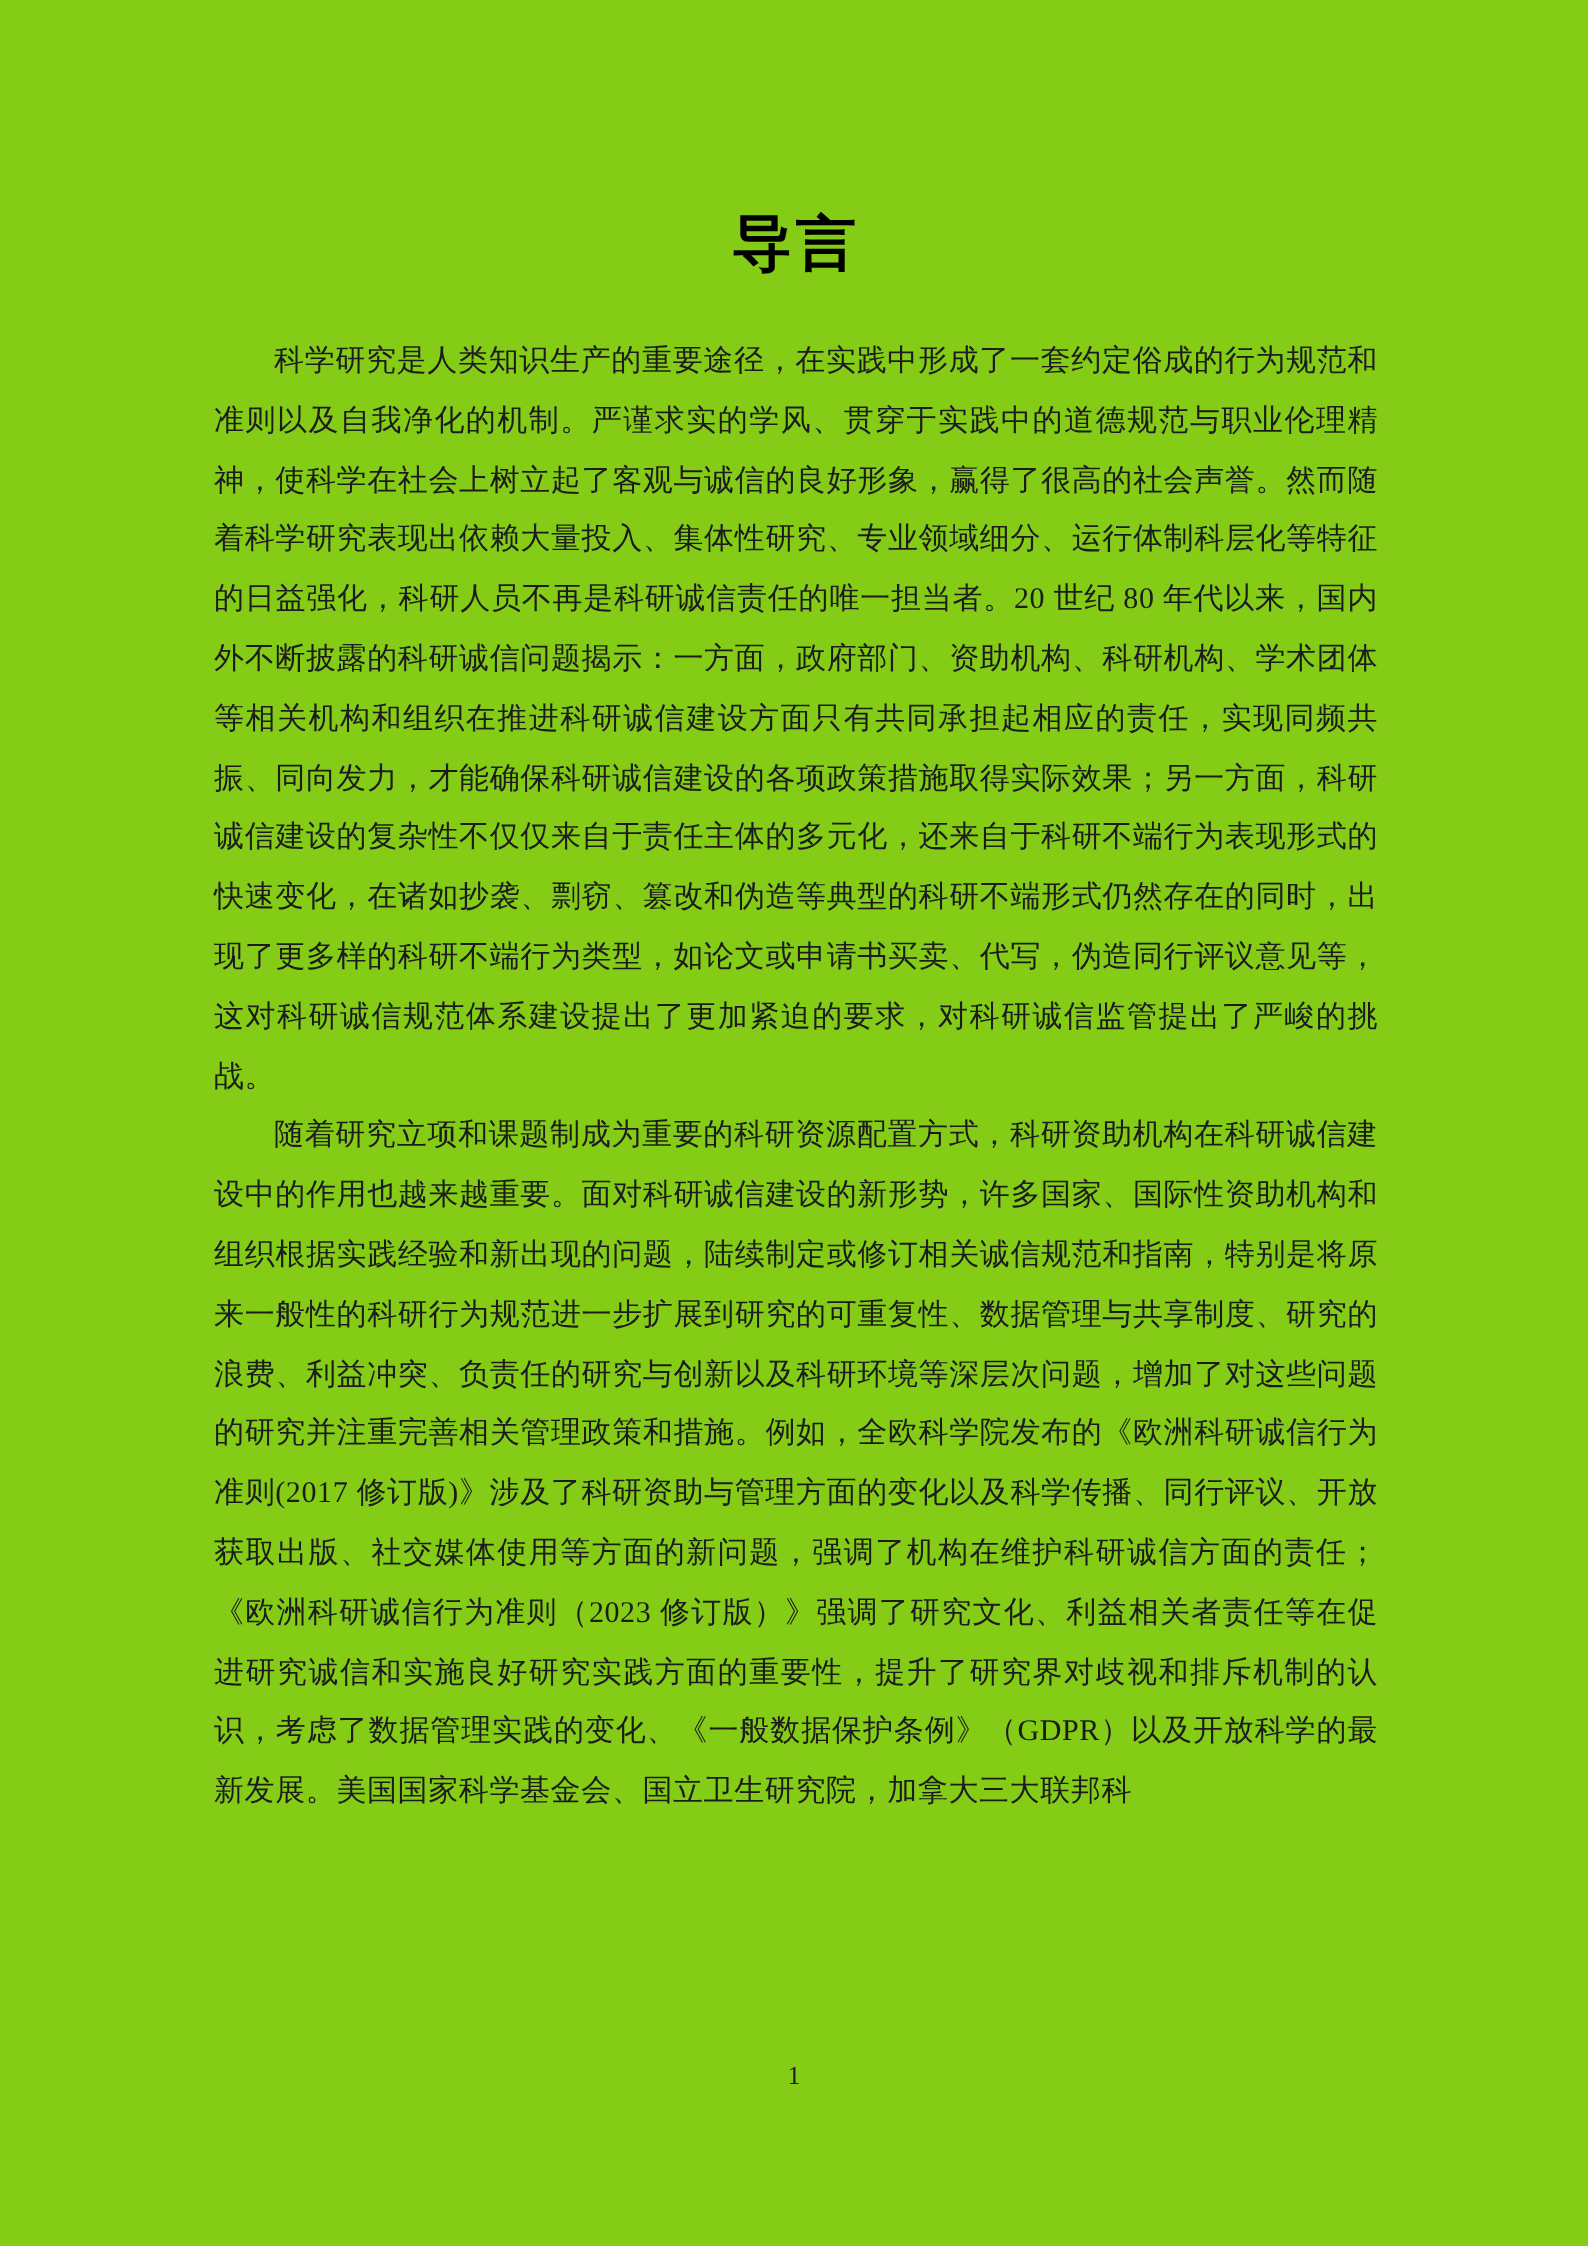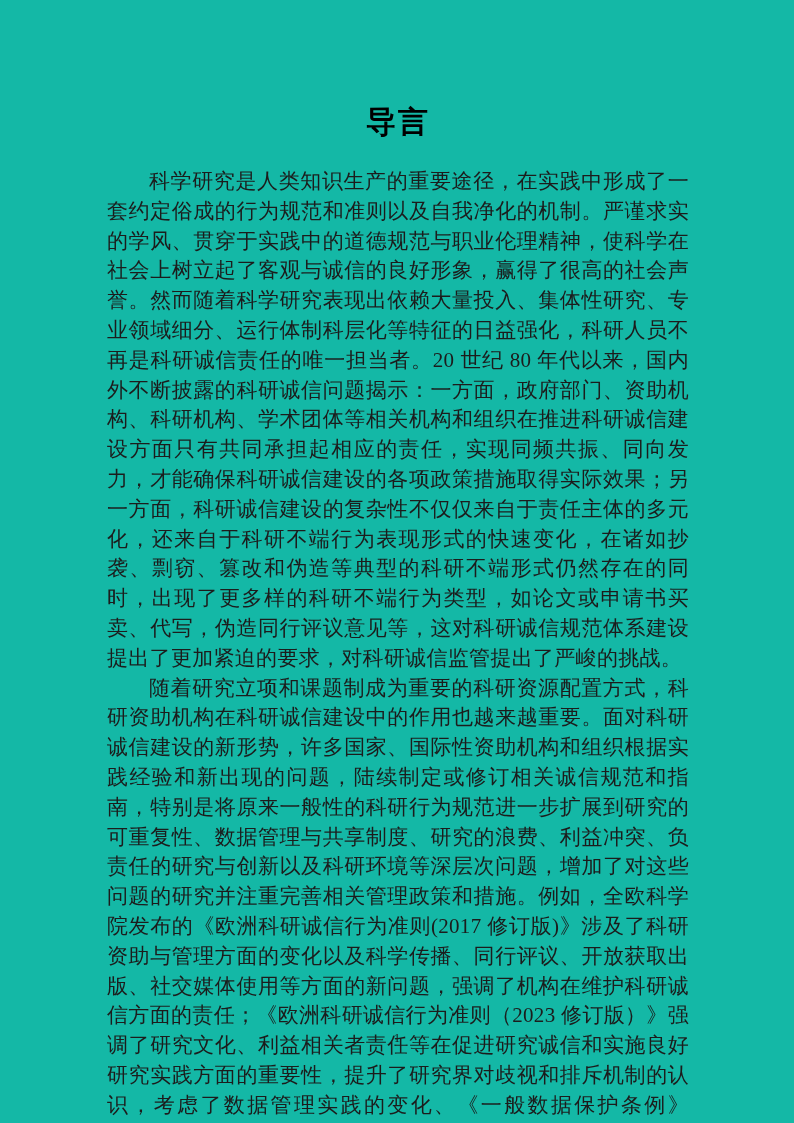--- a/index.html
+++ b/index.html
@@ -5,21 +5,21 @@
   html, body {
     margin: 0;
     padding: 0;
     background: #ffffff;
   }
   .page {
     position: relative;
     width: 794px;
     height: 1123px;
     margin: 0 auto;
-    background: #14b8a6;
+    background: #84cc16;
     font-family: "Liberation Serif", "DejaVu Serif", serif;
     color: #1c1c1c;
     overflow: hidden;
     box-sizing: border-box;
   }
   .content {
     position: absolute;
     left: 107px;
     width: 582px;
     top: 0;
@@ -29,21 +29,21 @@
     padding-top: 102px;
     padding-bottom: 24px;
     font-size: 30px;
     font-weight: bold;
     text-align: center;
     letter-spacing: 2px;
     color: #000000;
   }
   .body-text p {
     margin: 0;
-    font-size: 21px;
+    font-size: 15px;
     line-height: 29.8px;
     text-align: justify;
     text-justify: inter-ideograph;
     text-indent: 2em;
     letter-spacing: 0.3px;
   }
   .page-number {
     position: absolute;
     left: 0;
     right: 0;

